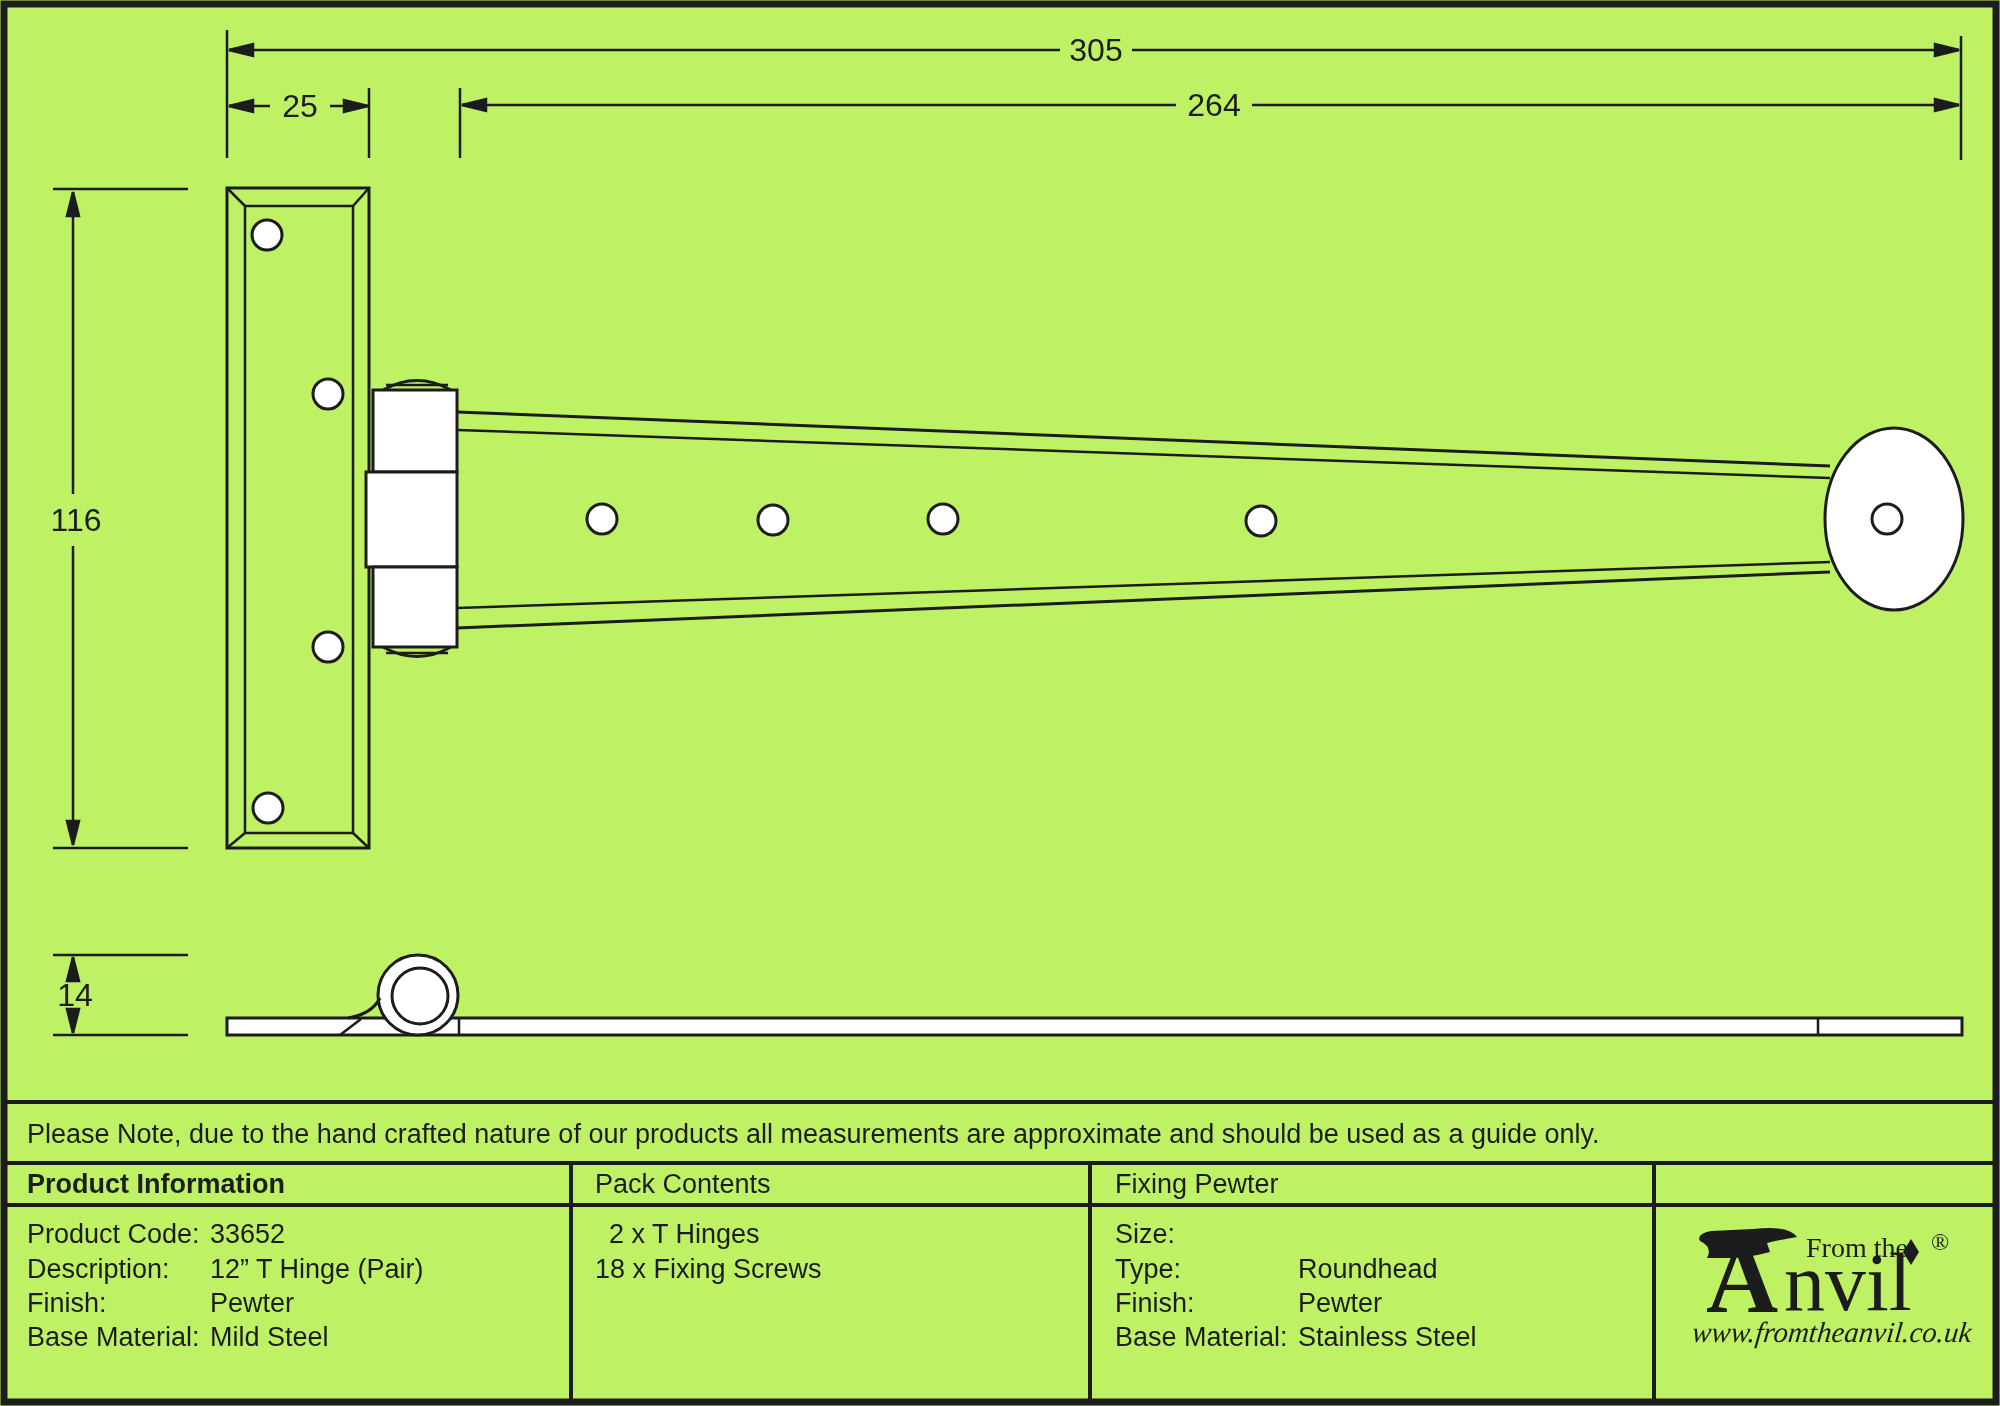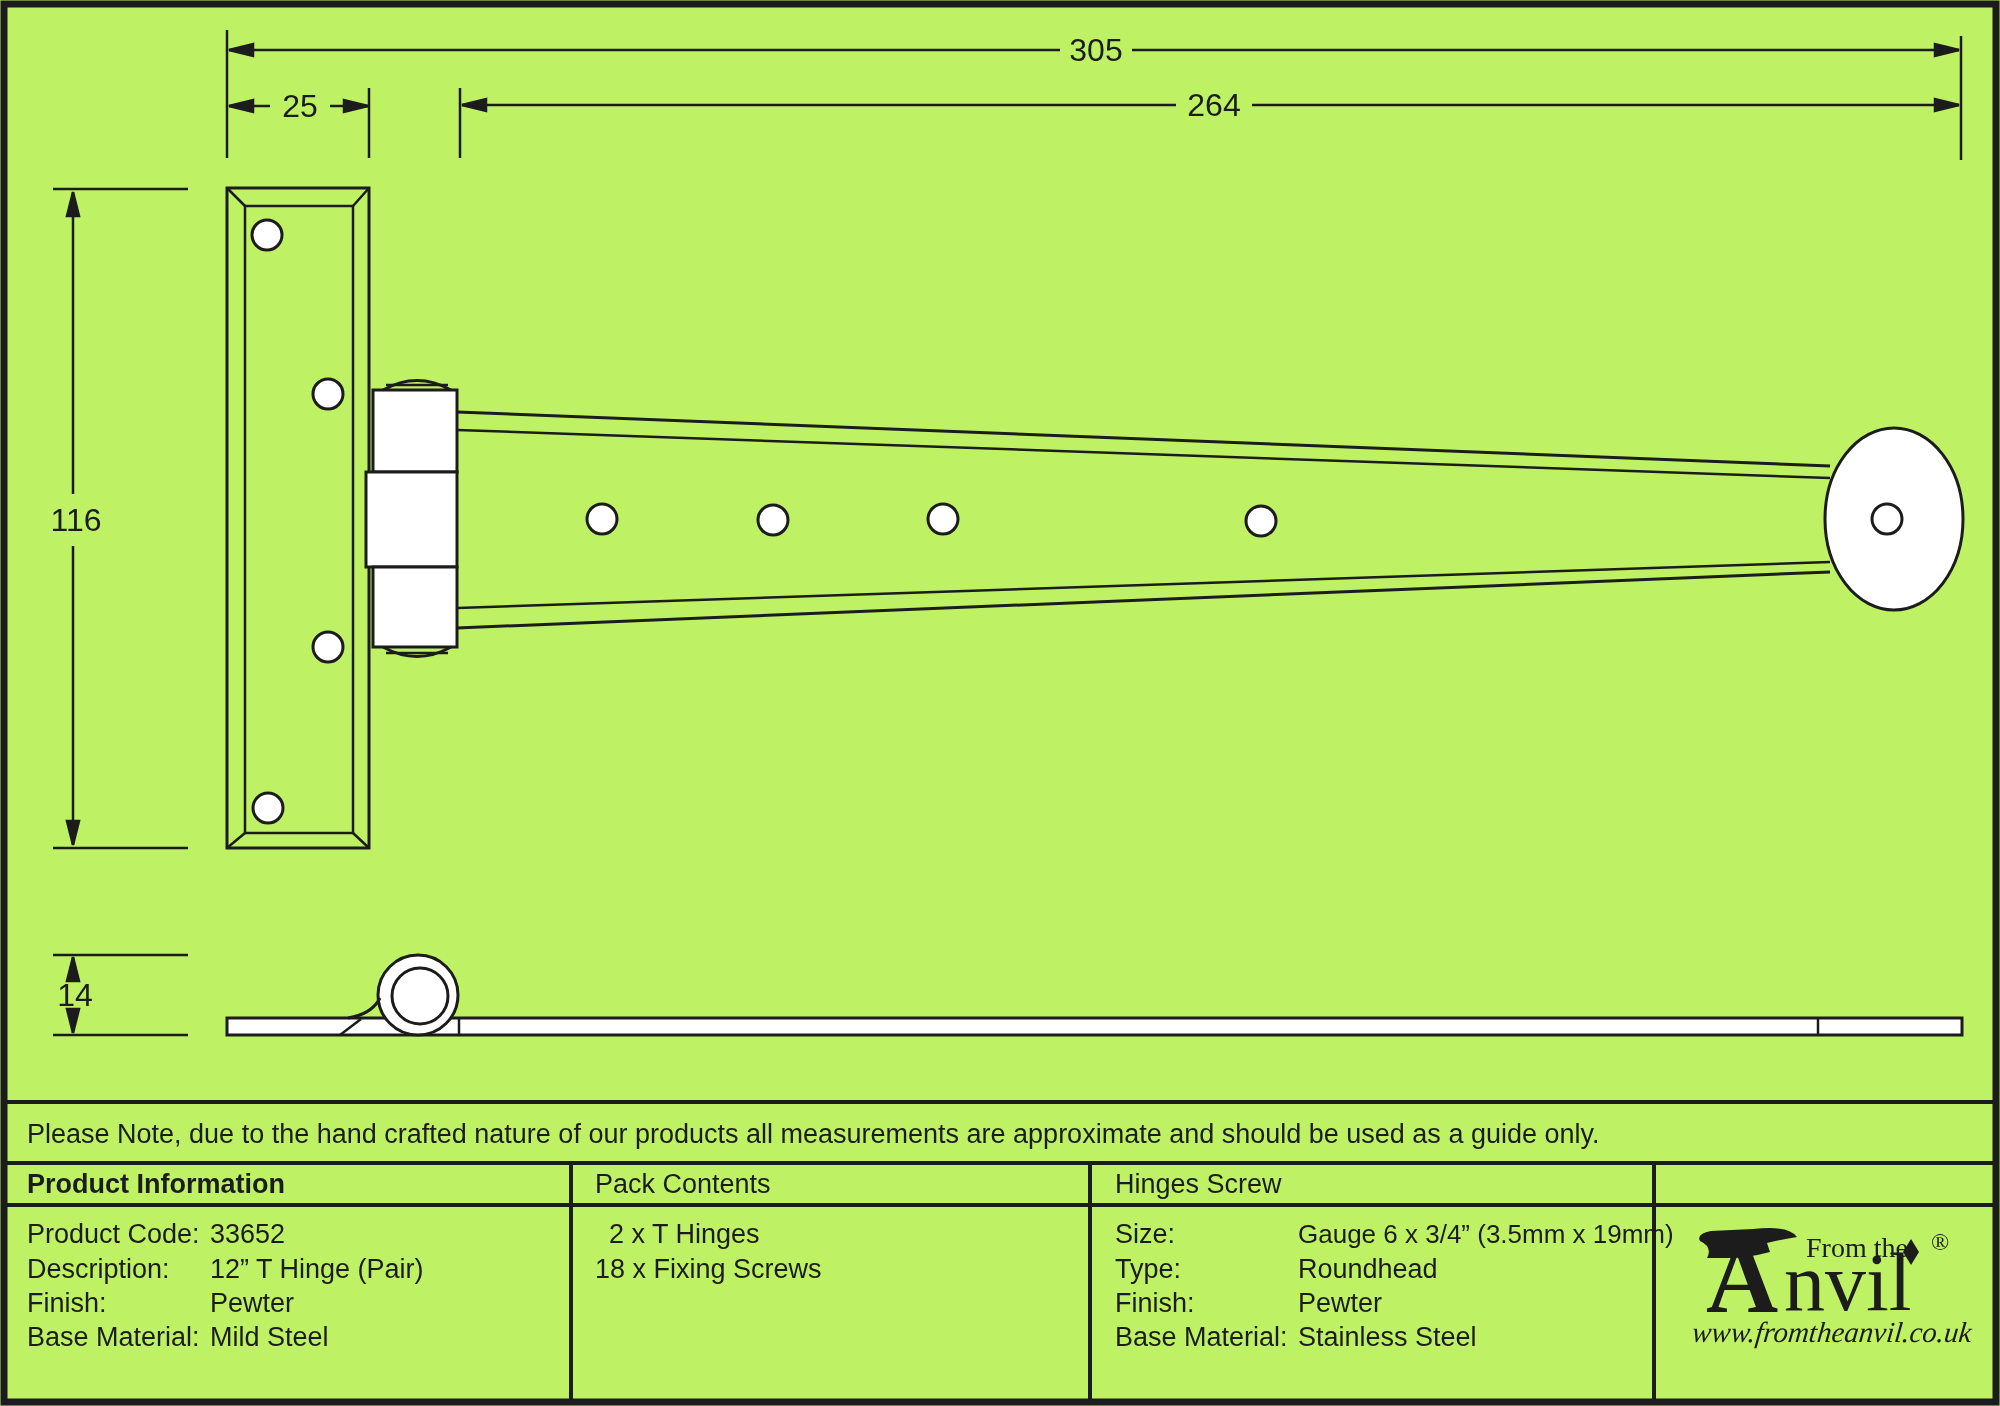--- a/index.html
+++ b/index.html
@@ -134,36 +134,35 @@
       <text x="1706" y="1312" font-family="Liberation Serif, serif" font-weight="bold" font-size="100">A</text>
       <text x="1784" y="1310" font-family="Liberation Serif, serif" font-size="82">nvil</text>
       <text x="1931" y="1250" font-family="Liberation Serif, serif" font-size="24">®</text>
     </g>
   </svg>
 
   <div class="t" style="left:27px;top:1134px;">Please Note, due to the hand crafted nature of our products all measurements are approximate and should be used as a guide only.</div>
 
   <div class="t" style="left:27px;top:1184px;font-weight:bold;">Product Information</div>
   <div class="t" style="left:595px;top:1184px;">Pack Contents</div>
-  <div class="t" style="left:1115px;top:1184px;">Hinges Screw</div>
+  <div class="t" style="left:1115px;top:1184px;">Fixing Pewter</div>
 
   <div class="t" style="left:27px;top:1234px;">Product Code:</div>
   <div class="t" style="left:210px;top:1234px;">33652</div>
   <div class="t" style="left:27px;top:1269px;">Description:</div>
   <div class="t" style="left:210px;top:1269px;">12” T Hinge (Pair)</div>
   <div class="t" style="left:27px;top:1303px;">Finish:</div>
   <div class="t" style="left:210px;top:1303px;">Pewter</div>
   <div class="t" style="left:27px;top:1337px;">Base Material:</div>
   <div class="t" style="left:210px;top:1337px;">Mild Steel</div>
 
   <div class="t" style="left:609px;top:1234px;">2 x T Hinges</div>
   <div class="t" style="left:595px;top:1269px;">18 x Fixing Screws</div>
 
   <div class="t" style="left:1115px;top:1234px;">Size:</div>
-  <div class="t" style="left:1298px;top:1234px;font-size:26px;">Gauge 6 x 3/4” (3.5mm x 19mm)</div>
   <div class="t" style="left:1115px;top:1269px;">Type:</div>
   <div class="t" style="left:1298px;top:1269px;">Roundhead</div>
   <div class="t" style="left:1115px;top:1303px;">Finish:</div>
   <div class="t" style="left:1298px;top:1303px;">Pewter</div>
   <div class="t" style="left:1115px;top:1337px;">Base Material:</div>
   <div class="t" style="left:1298px;top:1337px;">Stainless Steel</div>
 
   <div class="logoFrom" style="left:1806px;top:1232px;">From the</div>
   <div class="logoUrl" style="left:1832px;top:1316px;">www.fromtheanvil.co.uk</div>
 

